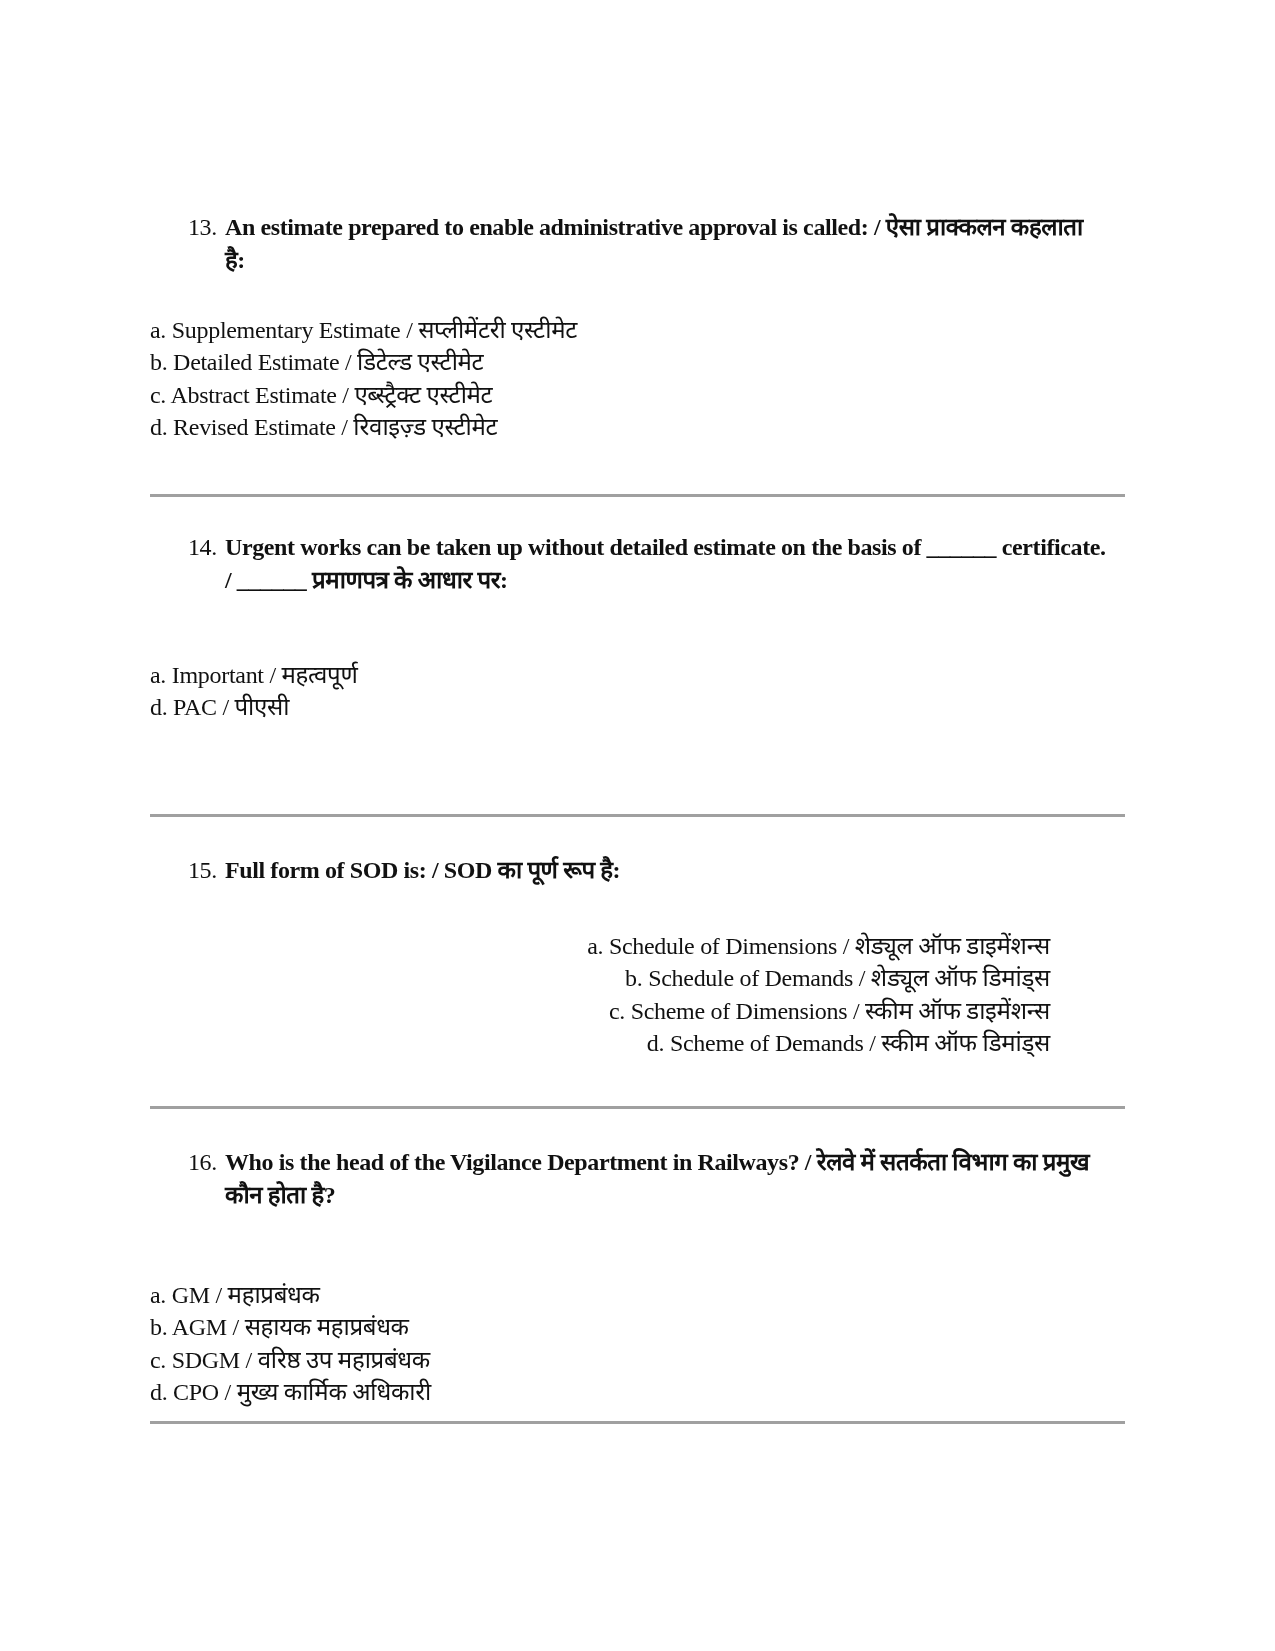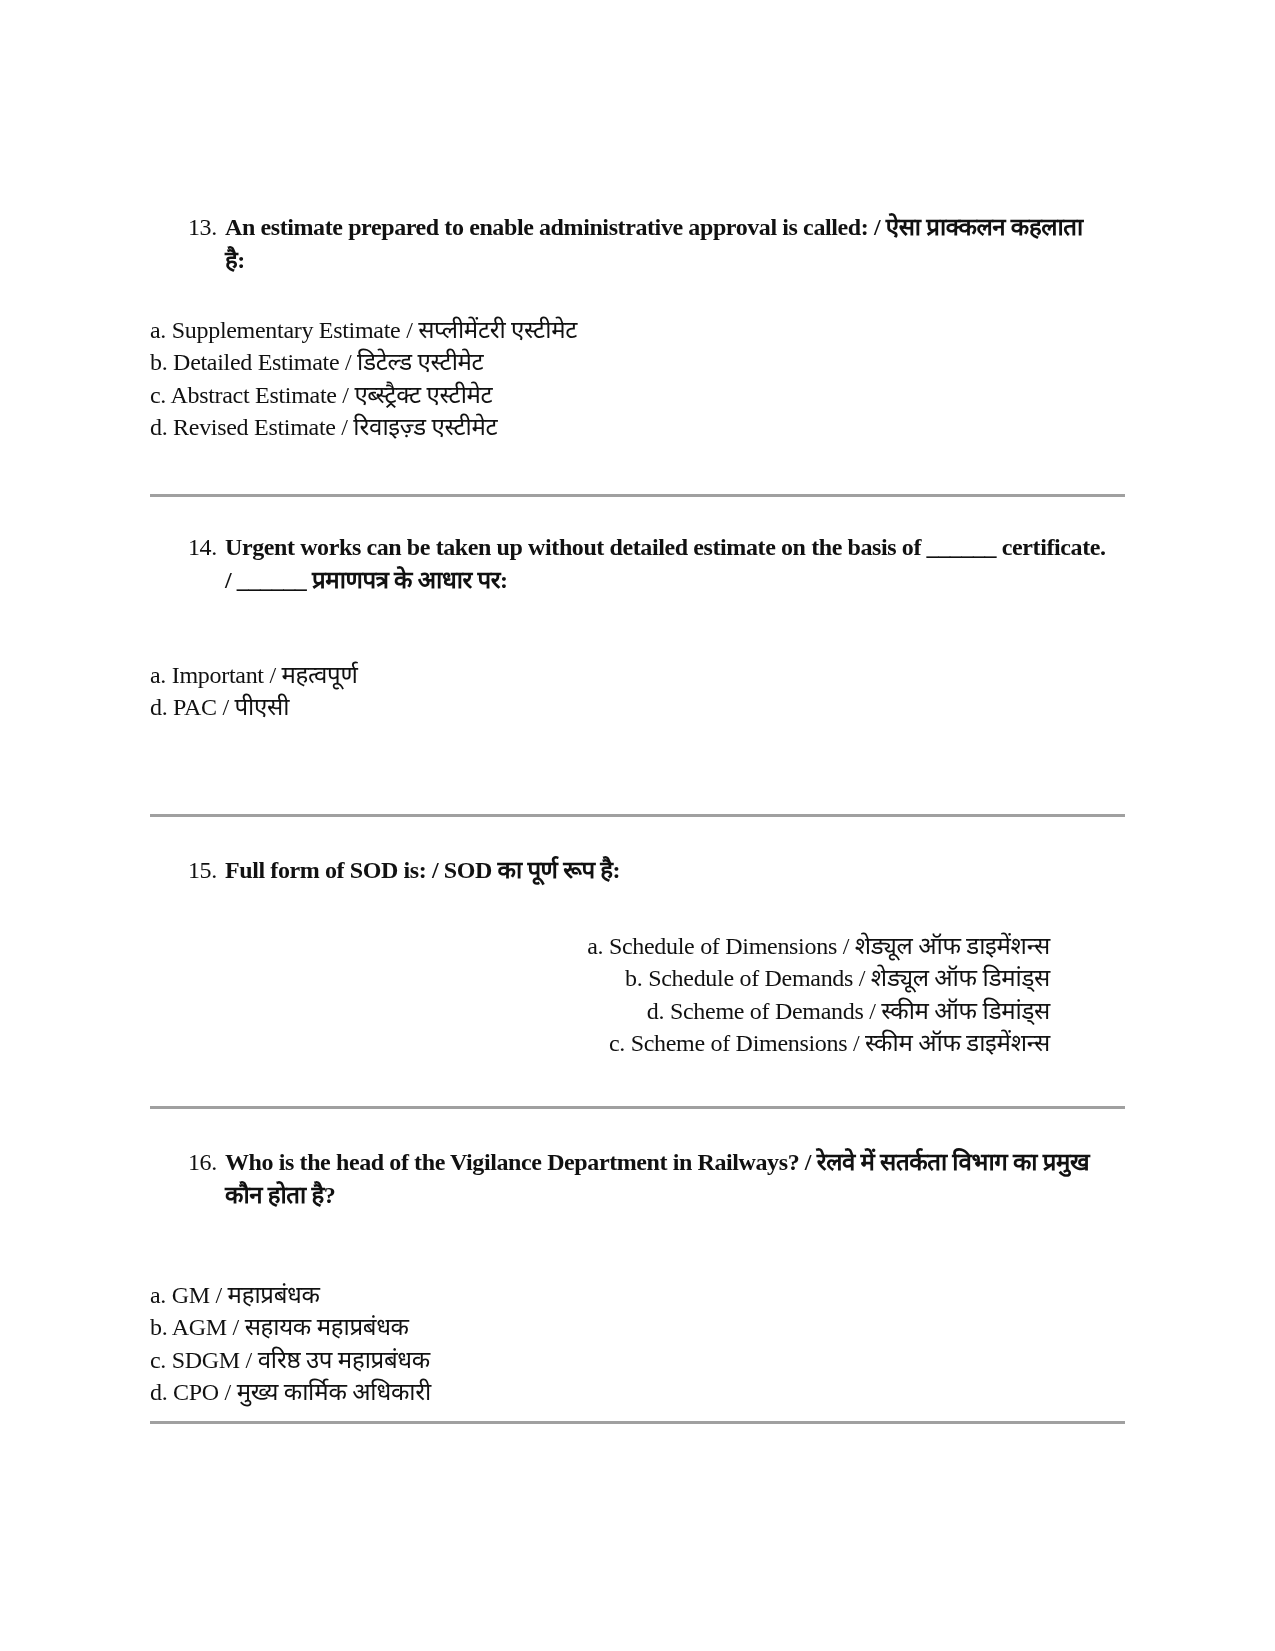--- a/index.html
+++ b/index.html
@@ -79,22 +79,22 @@
 </div>
 <div class="divider" style="top:814px;"></div>
 
 <div class="q-head" style="top:854px;">
   <span class="q-num">15.</span>
   <span class="q-text">Full form of SOD is: / SOD का पूर्ण रूप है:</span>
 </div>
 <div class="opts" style="top:930px;text-align:right;">
   <span class="opt">a. Schedule of Dimensions / शेड्यूल ऑफ डाइमेंशन्स</span>
   <span class="opt">b. Schedule of Demands / शेड्यूल ऑफ डिमांड्स</span>
+  <span class="opt">c. Scheme of Dimensions / स्कीम ऑफ डाइमेंशन्स</span>
   <span class="opt">d. Scheme of Demands / स्कीम ऑफ डिमांड्स</span>
-  <span class="opt">c. Scheme of Dimensions / स्कीम ऑफ डाइमेंशन्स</span>
 </div>
 <div class="divider" style="top:1106px;"></div>
 
 <div class="q-head" style="top:1146px;">
   <span class="q-num">16.</span>
   <span class="q-text">Who is the head of the Vigilance Department in Railways? / रेलवे में सतर्कता विभाग का प्रमुख कौन होता है?</span>
 </div>
 <div class="opts" style="top:1239px;margin-top:40px;">
   <span class="opt">a. GM / महाप्रबंधक</span>
   <span class="opt">b. AGM / सहायक महाप्रबंधक</span>

